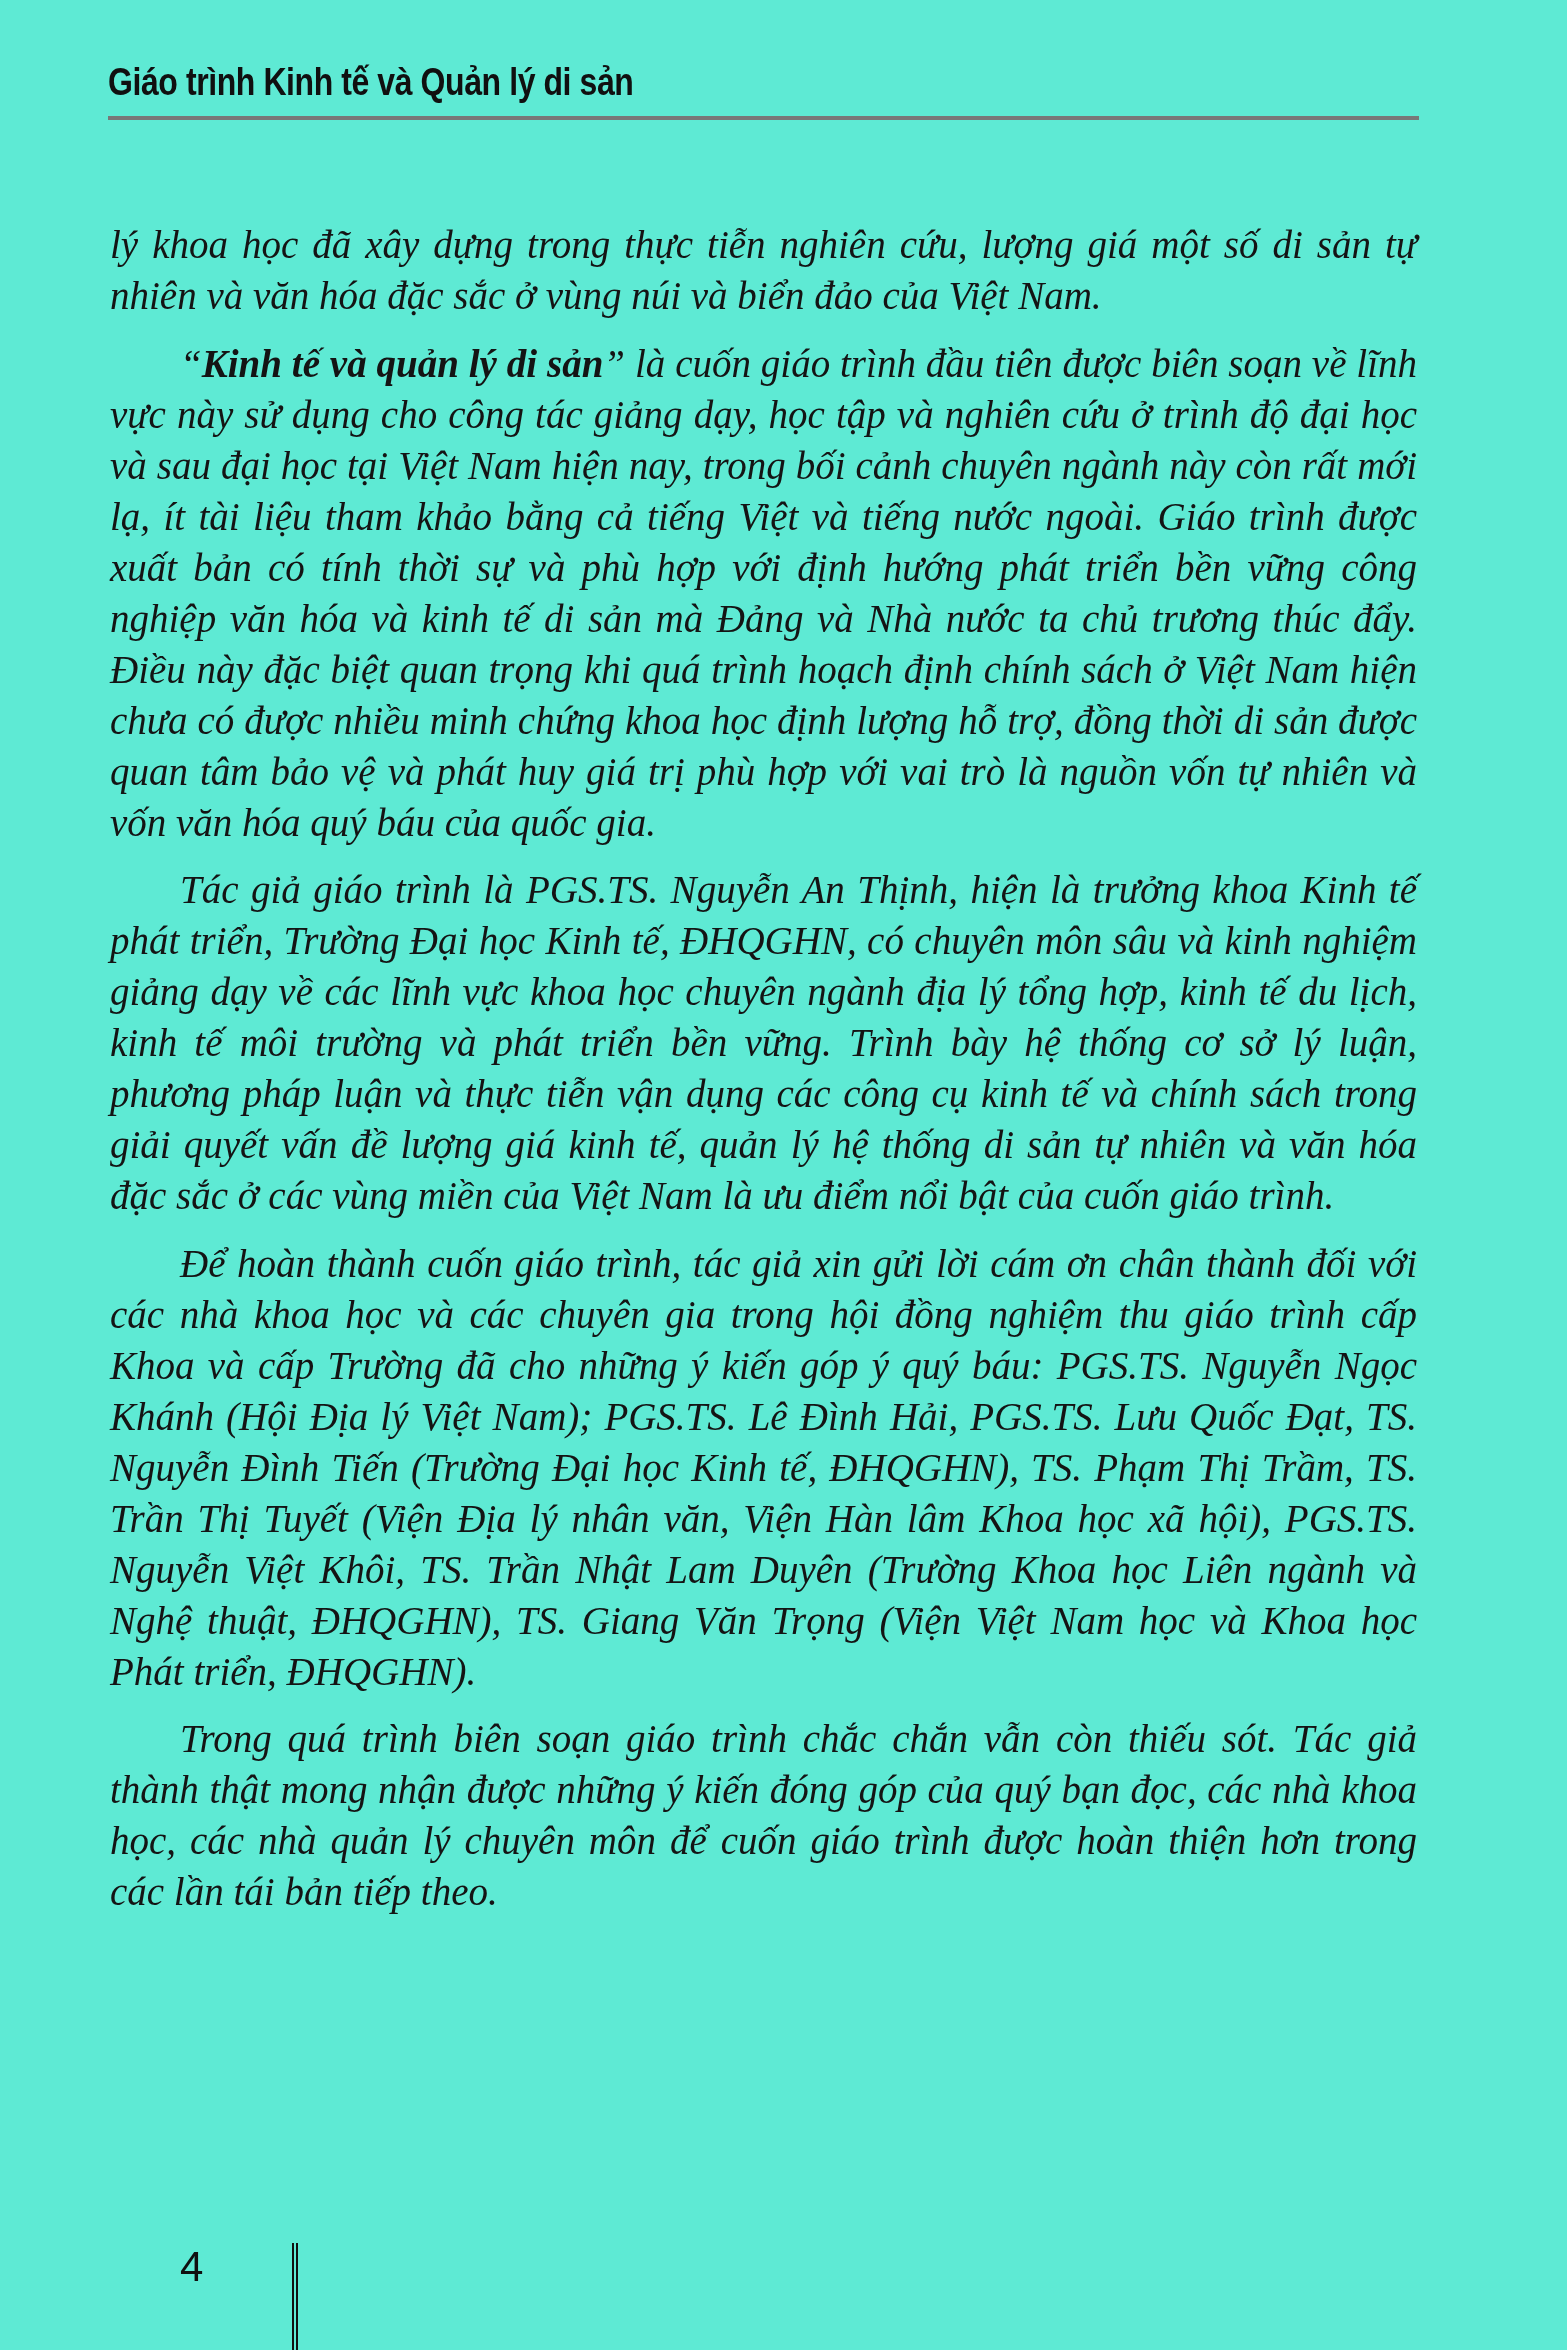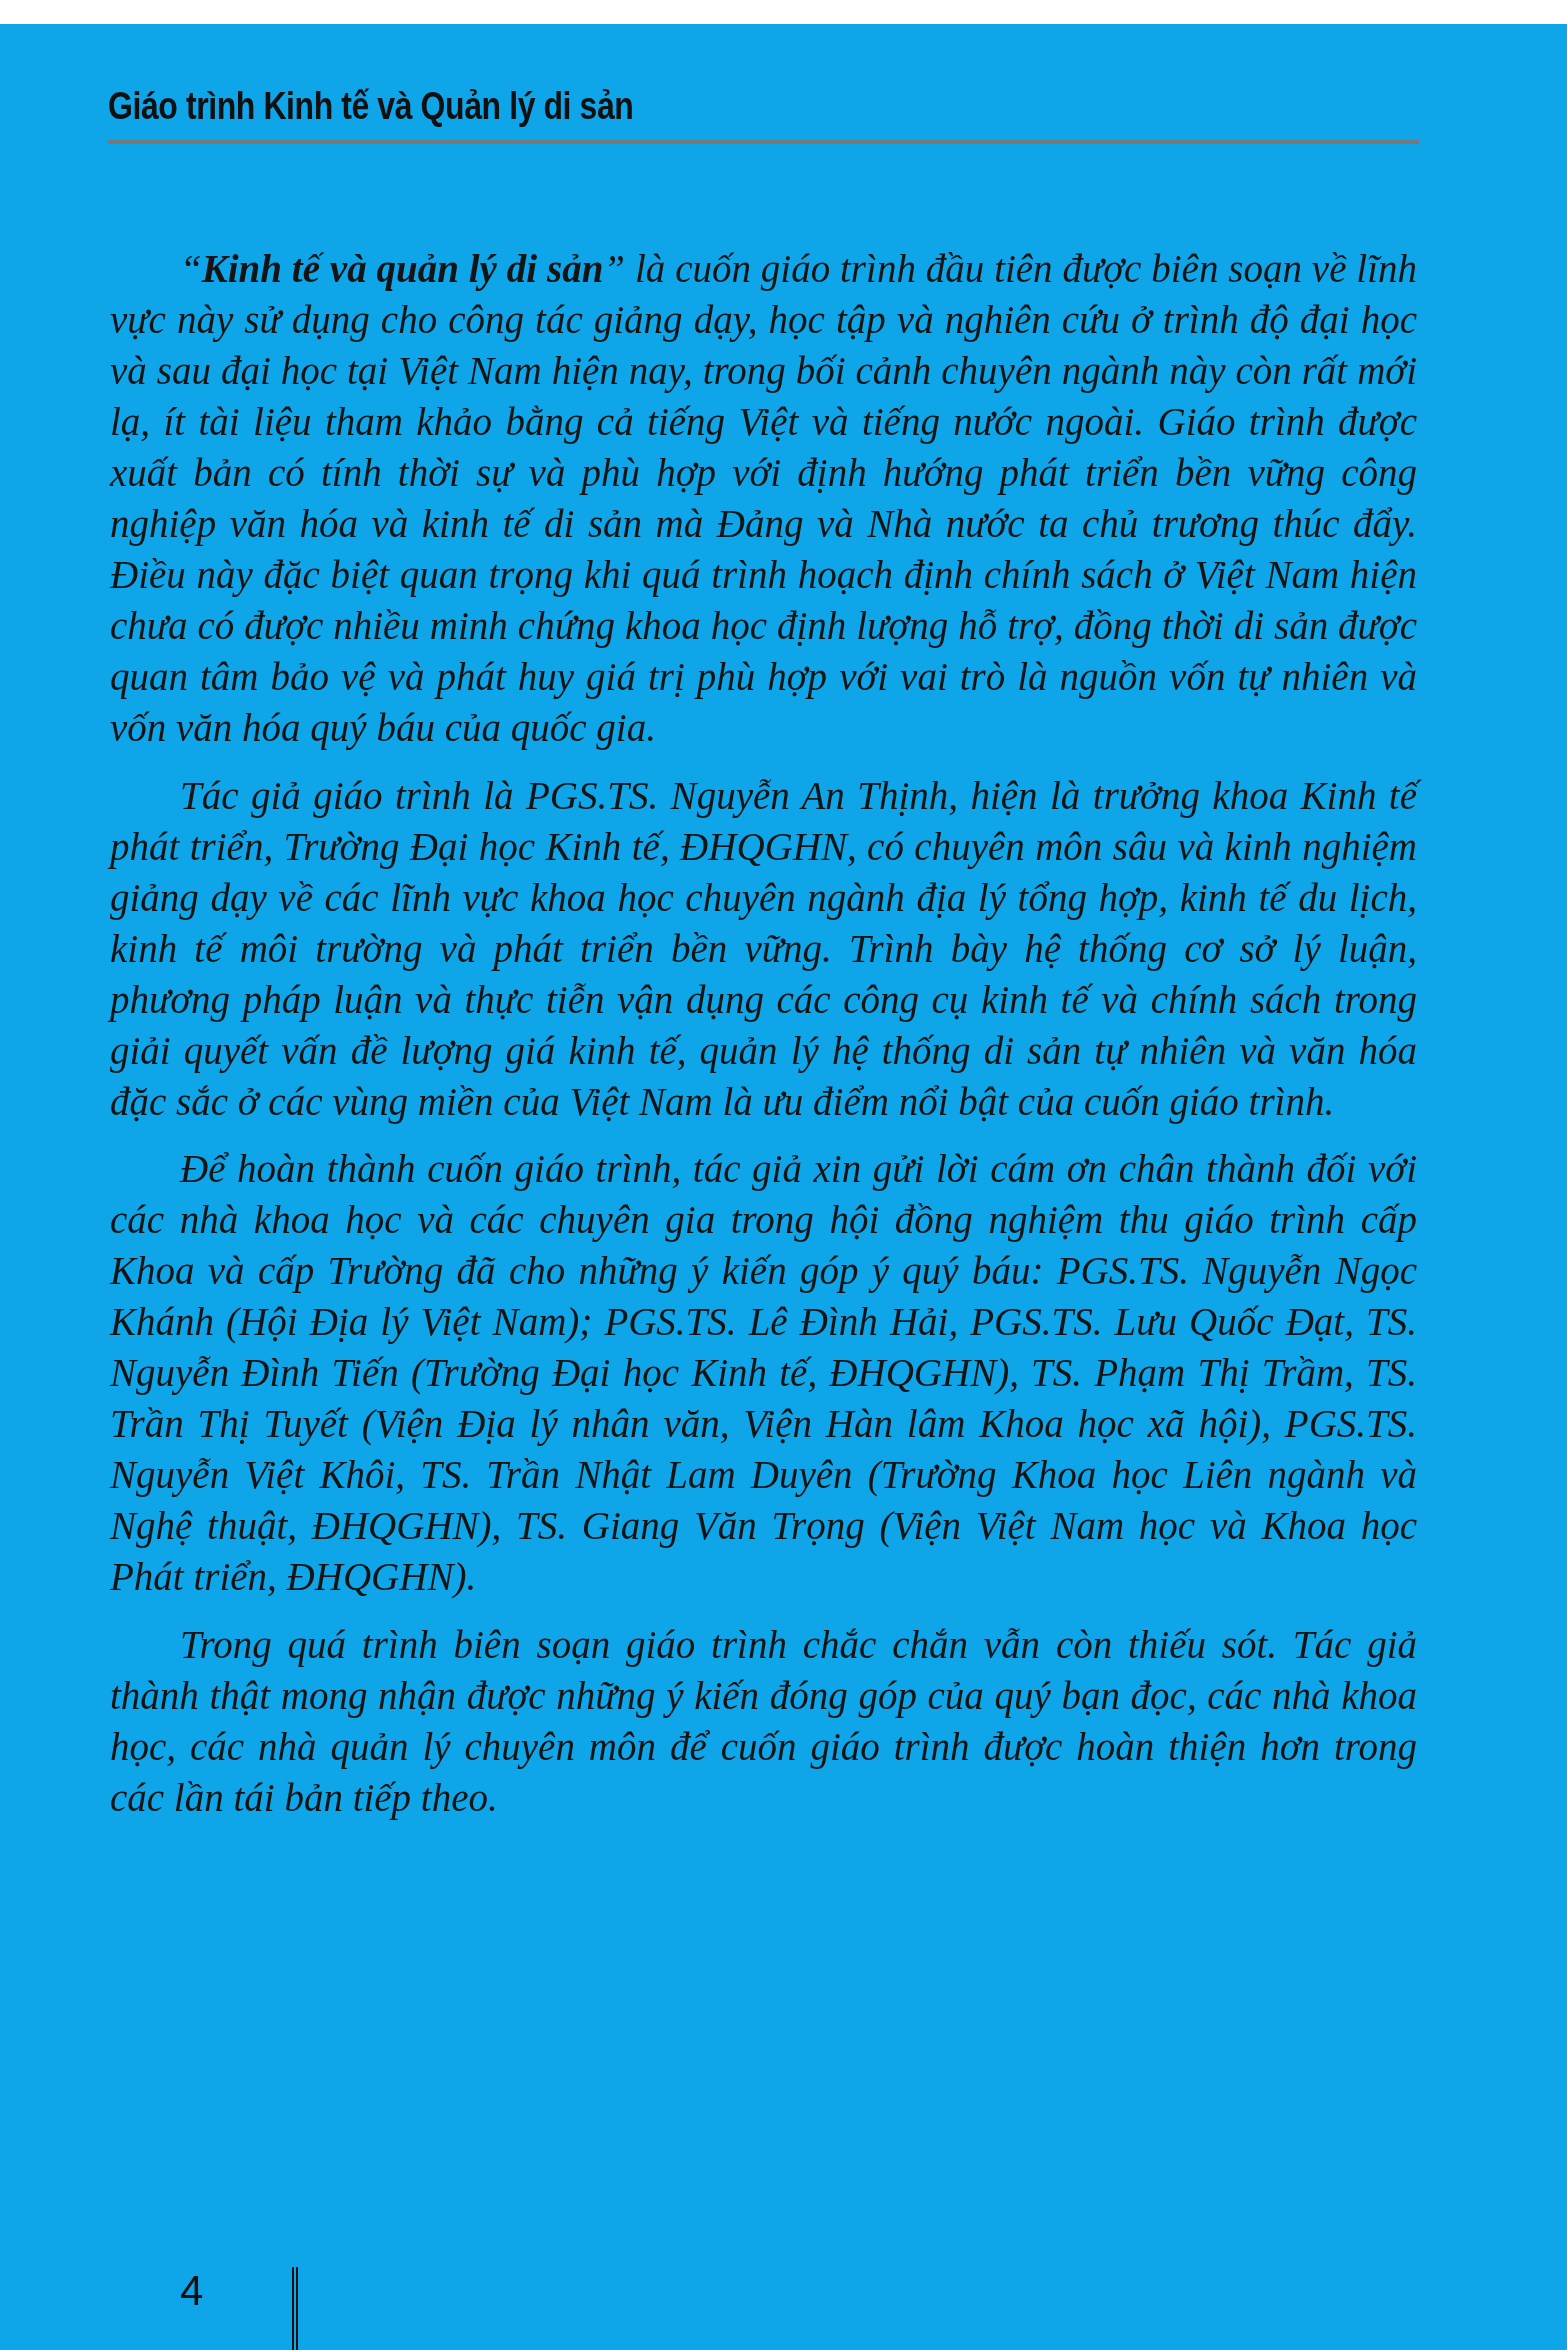--- a/index.html
+++ b/index.html
@@ -6,23 +6,22 @@
   body {
     width: 1568px;
     height: 2351px;
     background: #ffffff;
     position: relative;
     overflow: hidden;
   }
   .page {
     position: absolute;
     inset: 0;
-    background: #0ea5e9;
+    background: #5eead4;
     color: #121212;
-    margin-top: 24px;
   }
   .page-header {
     position: absolute;
     left: 108px;
     right: 149px;
     top: 61px;
   }
   .running-title {
     margin: 0;
     font-family: "Liberation Sans", sans-serif;
@@ -95,20 +94,21 @@
 
 <div class="page">
 
   <header class="page-header">
     <h1 class="running-title">Giáo trình Kinh tế và Quản lý di sản</h1>
     <div class="header-rule"></div>
   </header>
 
   <main class="page-body">
 
+    <p class="continuation">lý khoa học đã xây dựng trong thực tiễn nghiên cứu, lượng giá một số di sản tự nhiên và văn hóa đặc sắc ở vùng núi và biển đảo của Việt Nam.</p>
 
     <p><span>“</span><span class="book-title-bold">Kinh tế và quản lý di sản</span><span>”</span><span> là cuốn giáo trình đầu tiên được biên soạn về lĩnh vực này sử dụng cho công tác giảng dạy, học tập và nghiên cứu ở trình độ đại học và sau đại học tại Việt Nam hiện nay, trong bối cảnh chuyên ngành này còn rất mới lạ, ít tài liệu tham khảo bằng cả tiếng Việt và tiếng nước ngoài. Giáo trình được xuất bản có tính thời sự và phù hợp với định hướng phát triển bền vững công nghiệp văn hóa và kinh tế di sản mà Đảng và Nhà nước ta chủ trương thúc đẩy. Điều này đặc biệt quan trọng khi quá trình hoạch định chính sách ở Việt Nam hiện chưa có được nhiều minh chứng khoa học định lượng hỗ trợ, đồng thời di sản được quan tâm bảo vệ và phát huy giá trị phù hợp với vai trò là nguồn vốn tự nhiên và vốn văn hóa quý báu của quốc gia.</span></p>
 
     <p>Tác giả giáo trình là PGS.TS. Nguyễn An Thịnh, hiện là trưởng khoa Kinh tế phát triển, Trường Đại học Kinh tế, ĐHQGHN, có chuyên môn sâu và kinh nghiệm giảng dạy về các lĩnh vực khoa học chuyên ngành địa lý tổng hợp, kinh tế du lịch, kinh tế môi trường và phát triển bền vững. Trình bày hệ thống cơ sở lý luận, phương pháp luận và thực tiễn vận dụng các công cụ kinh tế và chính sách trong giải quyết vấn đề lượng giá kinh tế, quản lý hệ thống di sản tự nhiên và văn hóa đặc sắc ở các vùng miền của Việt Nam là ưu điểm nổi bật của cuốn giáo trình.</p>
 
     <p>Để hoàn thành cuốn giáo trình, tác giả xin gửi lời cám ơn chân thành đối với các nhà khoa học và các chuyên gia trong hội đồng nghiệm thu giáo trình cấp Khoa và cấp Trường đã cho những ý kiến góp ý quý báu: PGS.TS. Nguyễn Ngọc Khánh (Hội Địa lý Việt Nam); PGS.TS. Lê Đình Hải, PGS.TS. Lưu Quốc Đạt, TS. Nguyễn Đình Tiến (Trường Đại học Kinh tế, ĐHQGHN), TS. Phạm Thị Trầm, TS. Trần Thị Tuyết (Viện Địa lý nhân văn, Viện Hàn lâm Khoa học xã hội), PGS.TS. Nguyễn Việt Khôi, TS. Trần Nhật Lam Duyên (Trường Khoa học Liên ngành và Nghệ thuật, ĐHQGHN), TS. Giang Văn Trọng (Viện Việt Nam học và Khoa học Phát triển, ĐHQGHN).</p>
 
     <p>Trong quá trình biên soạn giáo trình chắc chắn vẫn còn thiếu sót. Tác giả thành thật mong nhận được những ý kiến đóng góp của quý bạn đọc, các nhà khoa học, các nhà quản lý chuyên môn để cuốn giáo trình được hoàn thiện hơn trong các lần tái bản tiếp theo.</p>
 
 

